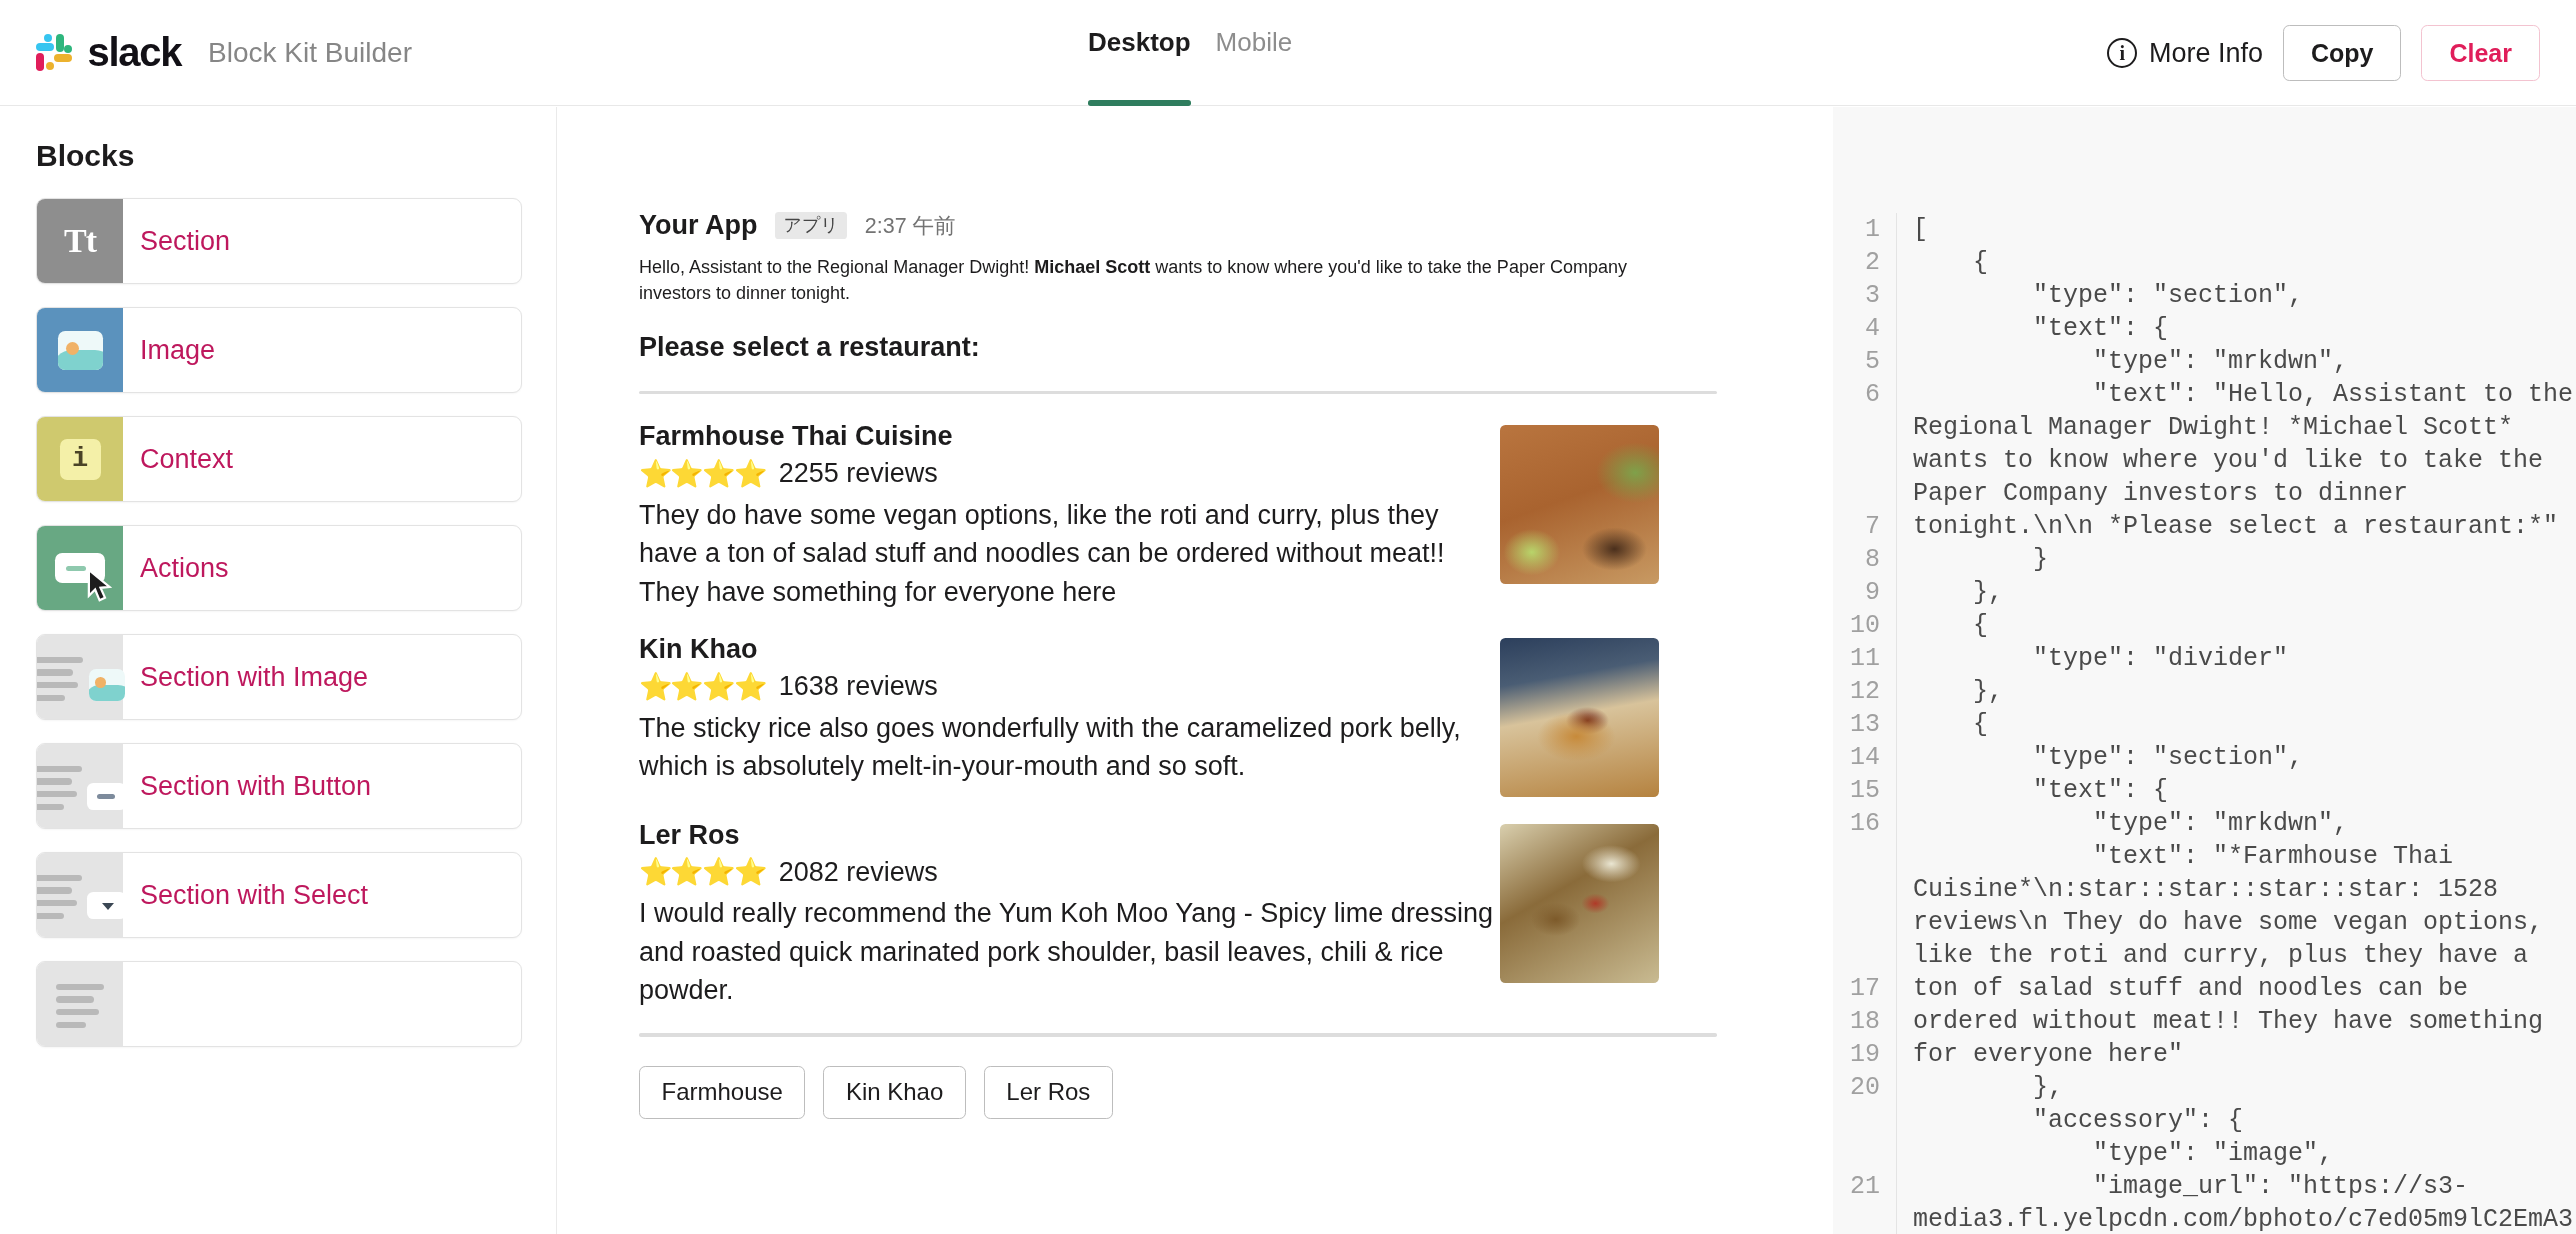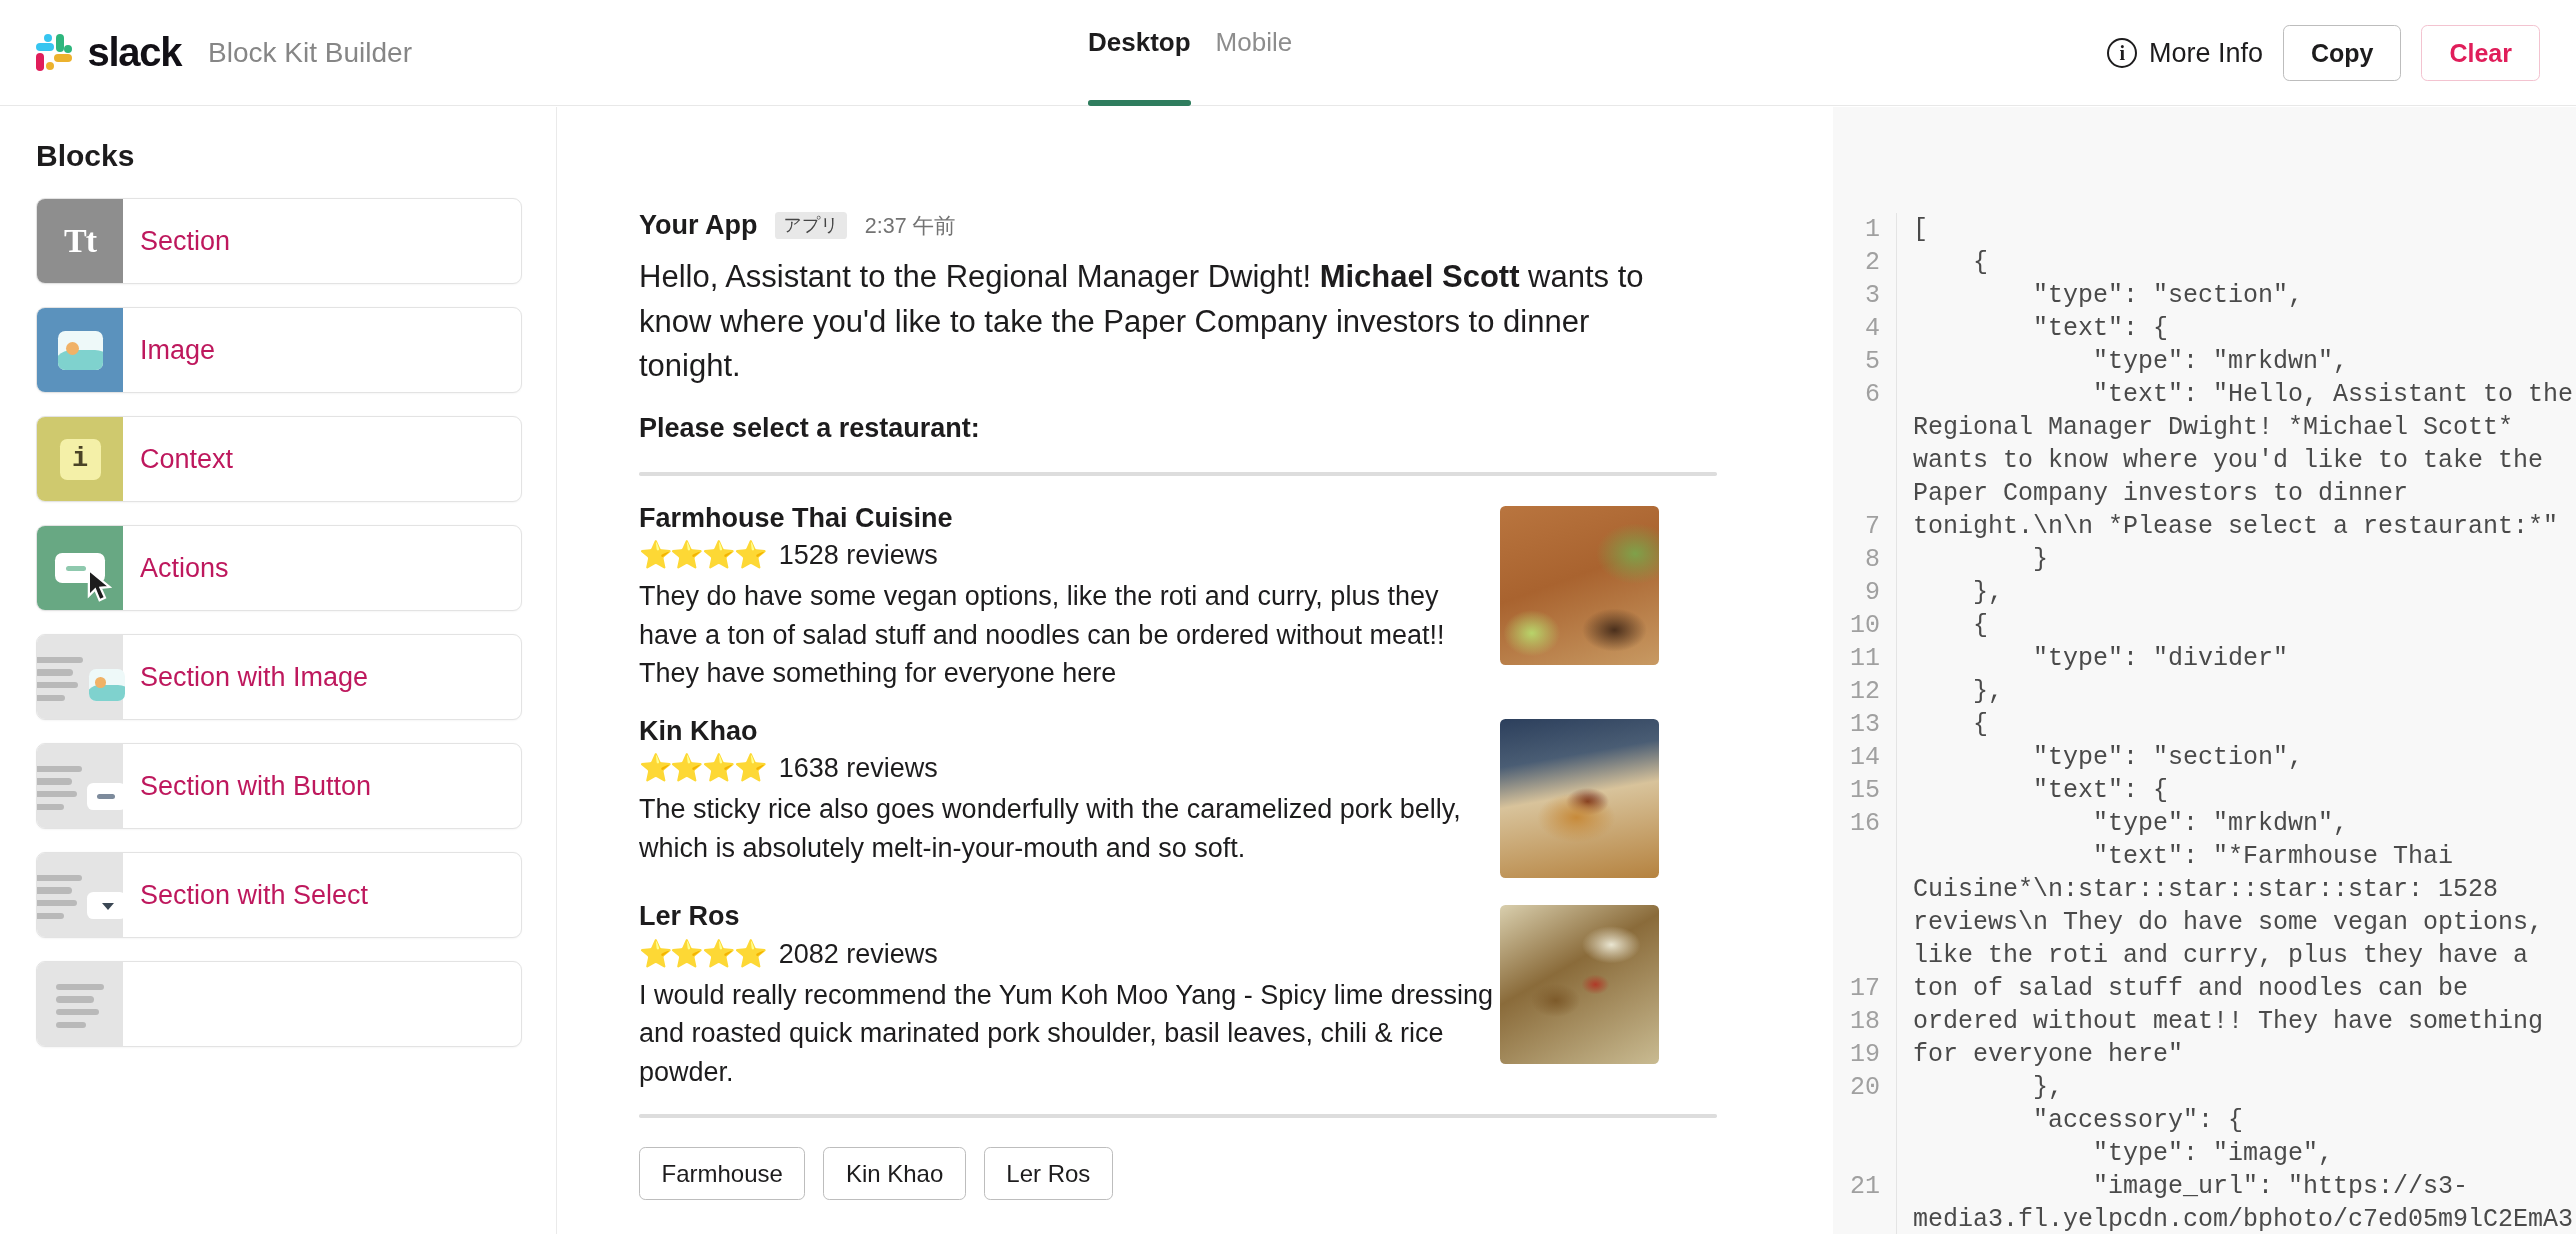--- a/index.html
+++ b/index.html
@@ -165,21 +165,21 @@
   }
   .msg { padding: 103px 0 0 82px; width: 1102px; }
   .msg-head { display: flex; align-items: center; gap: 18px; }
   .msg-author { font-size: 27px; font-weight: 700; color: #1d1c1d; }
   .msg-badge {
     background:#e8e8e8; color:#454545; font-size: 18px;
     padding: 3.6px 8px; border-radius: 3.6px; line-height: 1.15;
   }
   .msg-time { font-size: 21.5px; color: #737373; }
   .msg-body {
-    font-size: 31px; line-height: 1.43; color: #1d1c1d; margin-top: 14.3px;
+    font-size: 18px; line-height: 1.43; color: #1d1c1d; margin-top: 14.3px;
   }
   .msg-body b { font-weight: 700; }
   .msg-prompt { font-size: 27px; font-weight: 700; color:#1d1c1d; margin-top: 25px; }
   .hr { height: 3.6px; background: #dddddd; border-radius:1.8px; margin: 28px 0 27px 0; width: 1078px; }
 
   .rest { display: flex; justify-content: space-between; align-items: flex-start; margin-bottom: 23px; }
   .rest-left { width: 914px; }
   .rest-name { font-size: 27px; font-weight: 700; color: #1d1c1d; }
   .rest-rating { display: flex; align-items: center; gap: 1.8px; margin-top: 5.4px; }
   .stars { font-size: 27px; letter-spacing: -1.8px; line-height: 1.2; }
@@ -377,21 +377,21 @@
 
     <div class="msg-prompt">Please select a restaurant:</div>
 
     <div class="hr"></div>
 
     <div class="rest">
       <div class="rest-left">
         <div class="rest-name">Farmhouse Thai Cuisine</div>
         <div class="rest-rating">
           <span class="stars">⭐⭐⭐⭐</span>
-          <span class="rest-reviews">1528 reviews</span>
+          <span class="rest-reviews">2255 reviews</span>
         </div>
         <div class="rest-desc">They do have some vegan options, like the roti and curry, plus they have a ton of salad stuff and noodles can be ordered without meat!! They have something for everyone here</div>
       </div>
       <div class="rest-thumb t1"></div>
     </div>
 
     <div class="rest">
       <div class="rest-left">
         <div class="rest-name">Kin Khao</div>
         <div class="rest-rating">

